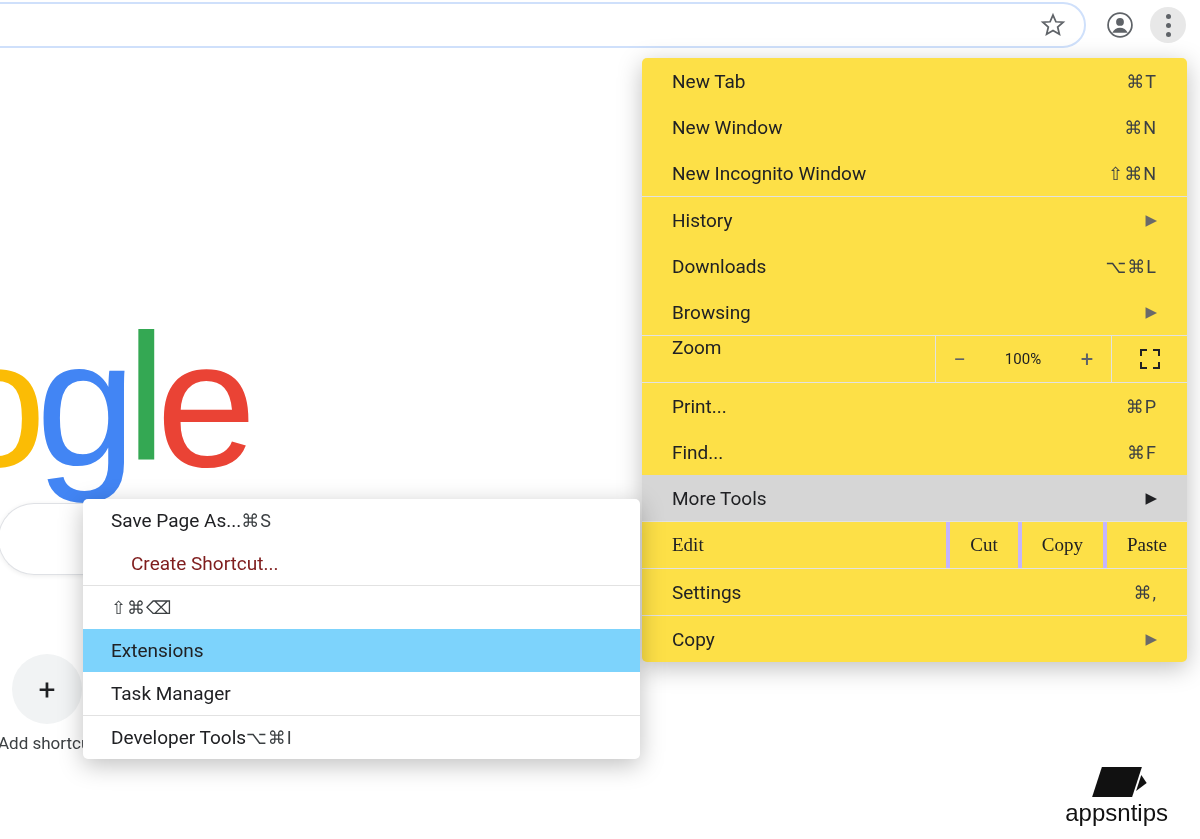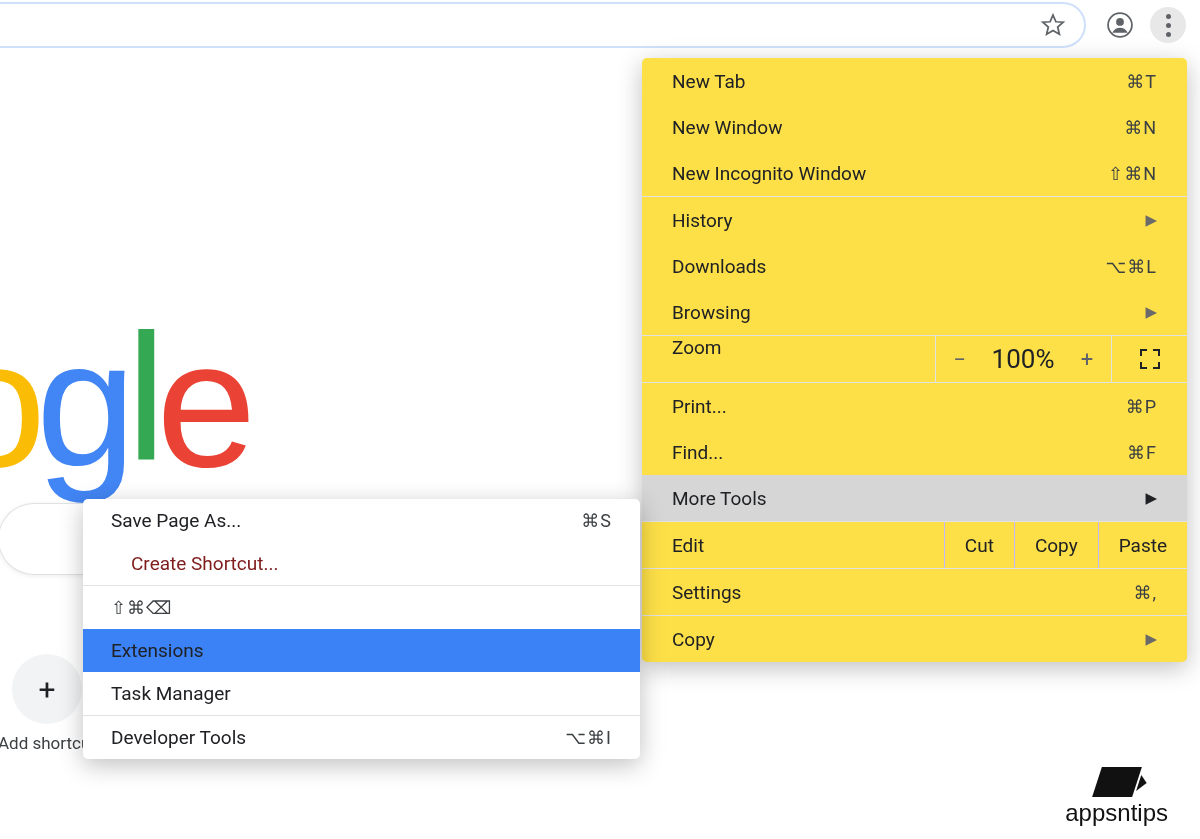--- a/index.html
+++ b/index.html
@@ -64,45 +64,45 @@
   .menu-item .label{flex:1;}
   .menu-item .shortcut{ color:#3c4043; font-size:18px; letter-spacing:1px;}
   .menu-item.hovered{ background:#d6d6d6;}
   .menu-sep{ border-top:1px solid #e2e2e2;}
   .submenu-arrow{ color:#6a6a6a; font-size:15px; margin-left:10px;}
   
   .zoom-row{ display:flex; align-items:flex-start; height:46px;}
   .zoom-label{ flex:1; padding-left:30px;}
   .zoom-seg{ border-left:1px solid #e2e2e2; height:100%; display:flex; align-items:center; justify-content:center;}
   .zoom-btn{ width:48px; font-size:22px; color:#5f6368; cursor:pointer;}
-  .zoom-val{ width:80px; font-size:26px;}
+  .zoom-val{ width:80px; font-size:15px;}
   .zoom-full{ width:76px; cursor:pointer;}
   .fullscreen-icon{ width:20px; height:20px; position:relative;}
   .fs-c{position:absolute; width:7px; height:7px; border:2px solid #202124;}
   .fs-tl{top:0;left:0;border-right:none;border-bottom:none;}
   .fs-tr{top:0;right:0;border-left:none;border-bottom:none;}
   .fs-bl{bottom:0;left:0;border-right:none;border-top:none;}
   .fs-br{bottom:0;right:0;border-left:none;border-top:none;}
   
-  .edit-row{display:flex; align-items:center; height:46px;}
+  .edit-row{display:flex; align-items:center; height:46px;font-family:Liberation Serif, serif;}
   .edit-label{flex:1; padding-left:30px;}
-  .edit-btn{border-left:1px solid #c4b5fd; height:100%; display:flex; align-items:center; justify-content:center; cursor:pointer; padding:0 20px;}
+  .edit-btn{border-left:4px solid #c4b5fd; height:100%; display:flex; align-items:center; justify-content:center; cursor:pointer; padding:0 20px;}
   
   .submenu{
     position:absolute; top:499px; left:83px; width:557px;
     background:#fff; border-radius:5px;
     box-shadow:0 6px 24px rgba(0,0,0,0.25);
     font-size:19px; color:#202124; overflow:hidden;
   }
   .sub-item{
     display:flex; align-items:center; height:43px; padding:0 28px;
-    justify-content:space-between; cursor:pointer;
+    justify-content:flex-start; cursor:pointer;
   }
   .sub-item.disabled{ color:#7f1d1d; cursor:default;margin-left:20px;}
-  .sub-item.hovered{ background:#3b82f6;}
+  .sub-item.hovered{ background:#7dd3fc;}
   .sub-sep{ border-top:1px solid #e2e2e2;}
   .sub-item .shortcut{ color:#3c4043; font-size:18px; letter-spacing:1px;}
   
   .watermark{
     position:absolute; bottom:12px; right:32px; text-align:center; color:#111;
     font-family: Arial, sans-serif;
   }
   .wm-icon{
     width:40px; height:30px; background:#111; transform:skewX(-18deg);
     margin:0 auto 2px; position:relative;

